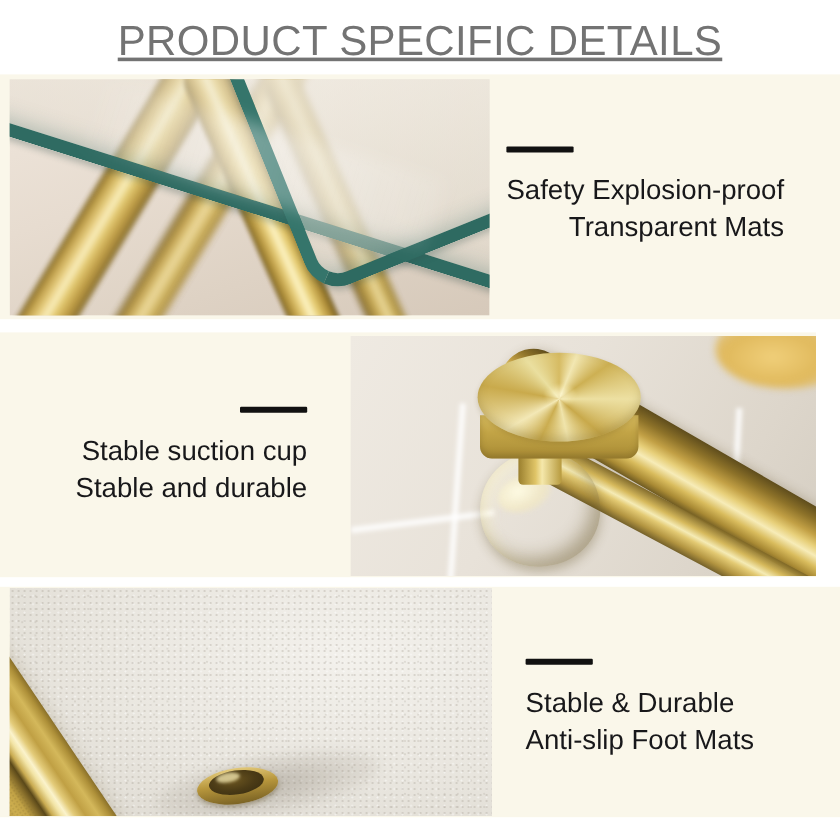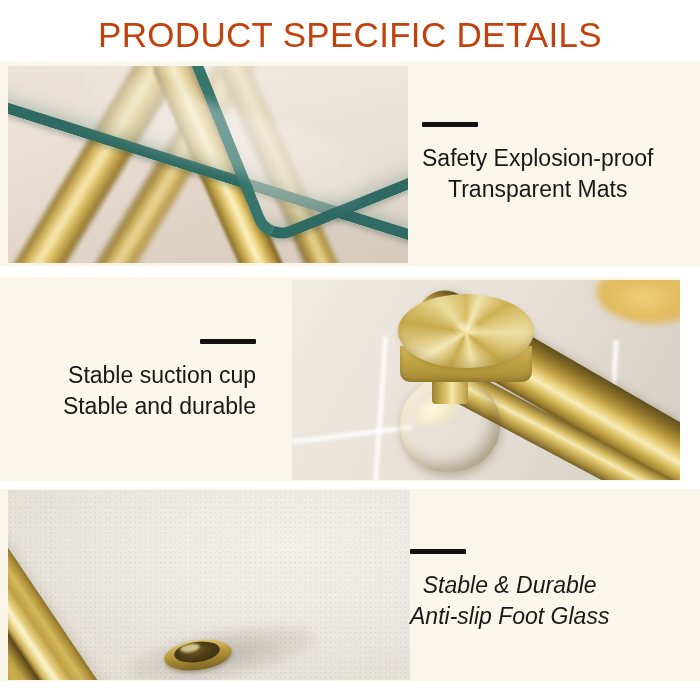--- a/index.html
+++ b/index.html
@@ -26,23 +26,24 @@
   
   .page-title {
     position: absolute;
     left: 0;
     top: 14px;
     width: 700px;
     text-align: center;
     font-size: 35px;
     line-height: 42px;
     letter-spacing: 0.3px;
-    color: #c2410c;
+    color: #737373;
     font-weight: 400;
     white-space: nowrap;
+    text-decoration: underline;
   }
 
   
   .panel {
     position: absolute;
     background: #faf7ea;
     overflow: hidden;
   }
   .panel-1 { left: 0;   top: 62px;  width: 700px; height: 204px; }
   .panel-2 { left: 0;   top: 277px; width: 680px; height: 204px; }
@@ -67,25 +68,25 @@
     height: 5px;
     background: #111111;
     border-radius: 1px;
   }
   .caption .line {
     font-size: 23px;
     line-height: 31px;
     color: #18181a;
     white-space: nowrap;
   }
-  .caption-1 { left: 422px; top: 60px; text-align: center; }
+  .caption-1 { left: 422px; top: 60px; text-align: right; }
   .caption-1 .rule { margin: 0 0 16px 0; }
   .caption-2 { right: 424px; top: 62px; text-align: right; }
   .caption-2 .rule { margin: 0 0 16px auto; }
-  .caption-3 { left: 410px; top: 60px; text-align: center; font-style: italic; }
+  .caption-3 { left: 438px; top: 60px; text-align: left; }
   .caption-3 .rule { margin: 0 0 16px 0; }
 
   
   .p1-bg {
     position: absolute; inset: 0;
     background:
       linear-gradient(160deg, #efe6dc 0%, #e7dcd0 38%, #ded2c4 70%, #d6c9ba 100%);
   }
   .p1-leg {
     position: absolute;
@@ -447,17 +448,17 @@
       <div class="p3-leg"></div>
       <div class="p3-leg-matte"></div>
       <div class="p3-foot"></div>
       <div class="p3-foot-inner"></div>
       <div class="p3-foot-hl"></div>
     </div>
 
     <div class="caption caption-3">
       <div class="rule"></div>
       <div class="line">Stable &amp; Durable</div>
-      <div class="line">Anti-slip Foot Glass</div>
+      <div class="line">Anti-slip Foot Mats</div>
     </div>
   </div>
 
 </div>
 
 </body></html>

